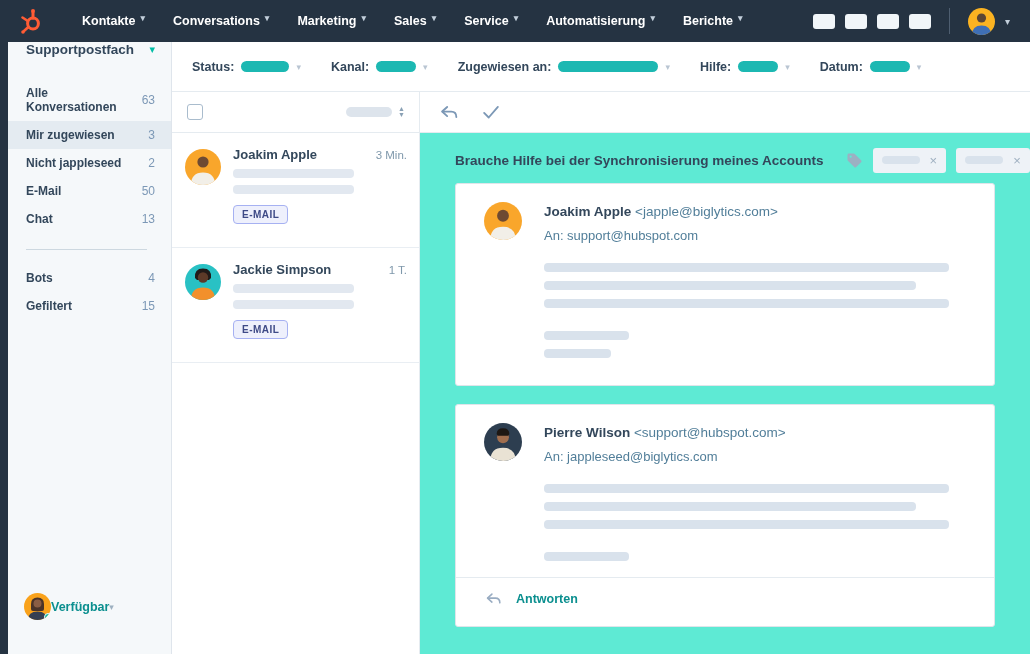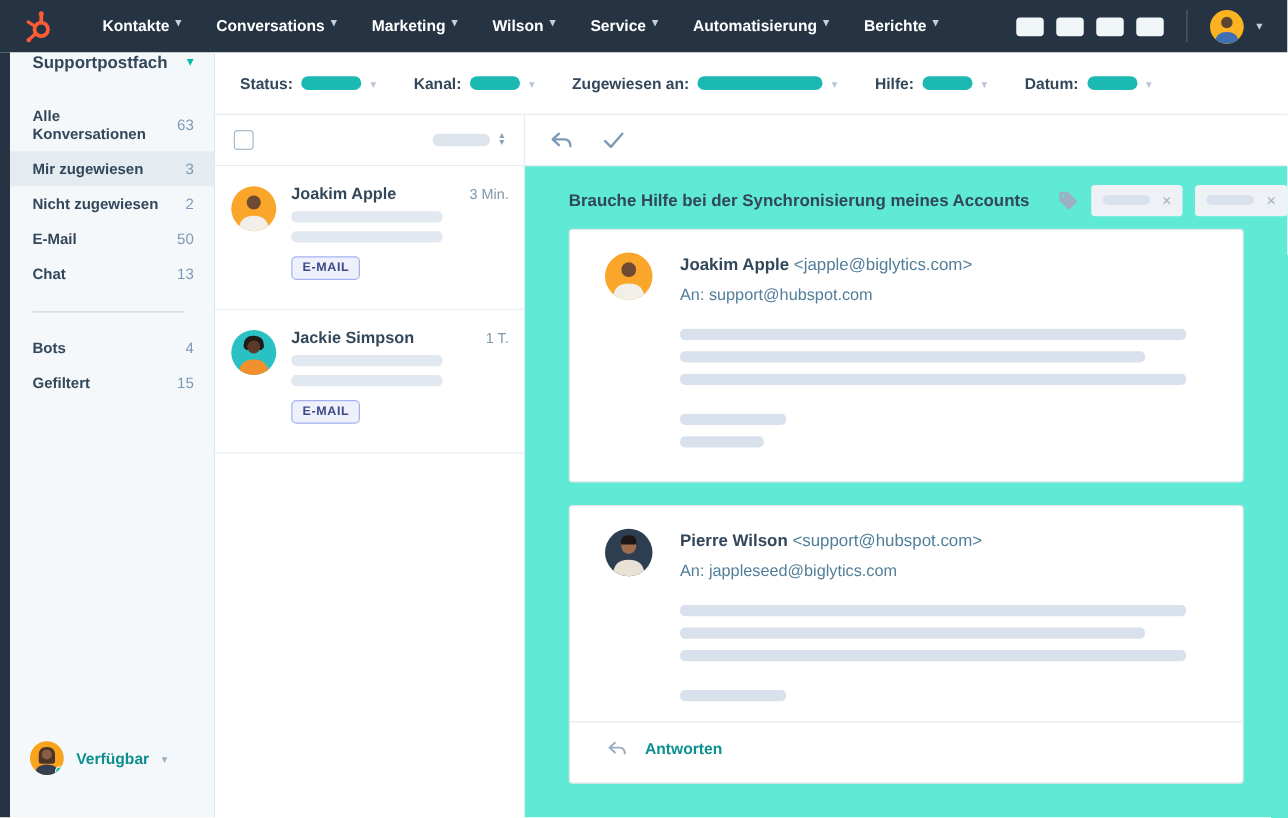--- a/index.html
+++ b/index.html
@@ -27,21 +27,21 @@
 
   
   .sidebar { width:164px; background:#f5f8fa; border-right:1px solid #dfe5ec; flex:none; position:relative; }
   .sb-title { display:flex; align-items:center; justify-content:space-between; padding:0 16px 0 18px; margin-bottom:22px; }
   .sb-title-label { font-size:13.5px; font-weight:700; }
   .sb-caret { color:#00bda5; font-size:11px; cursor:pointer; }
   .sb-item { display:flex; align-items:center; justify-content:space-between; padding:7px 16px 7px 18px; font-size:12px; font-weight:700; cursor:pointer; }
   .sb-item .count { color:#7c98b6; font-weight:400; font-size:12px; }
   .sb-item.selected { background:#e4ebf1; }
   .sb-divider { border-top:1px solid #cdd8e0; margin:16px 24px 14px 18px; }
-  .sb-user { position:absolute; left:16px; bottom:34px; display:flex; align-items:center; gap:10px; }
+  .sb-user { position:absolute; left:16px; bottom:34px; display:flex; align-items:center; }
   .av-agent { background:#f9a21b; width:27px; height:27px; }
   .status-dot { position:absolute; right:-1px; bottom:-1px; width:8px; height:8px; background:#00bda5; border:1.5px solid #f5f8fa; border-radius:50%; }
   .sb-user-label { color:#0b8f8f; font-size:12.5px; font-weight:700; cursor:pointer; }
   .sb-user-chev { color:#9db0c0; font-size:9px; cursor:pointer; }
 
   
   .content { flex:1; display:flex; flex-direction:column; min-width:0; }
 
   
   .filterbar { height:50px; flex:none; display:flex; align-items:center; padding-left:20px; gap:30px; border-bottom:1px solid #e5ebf0; background:#fff; }
@@ -124,21 +124,21 @@
         </div>
       <div class="nav-item">
           <span>Conversations</span>
           <span class="chev">▾</span>
         </div>
       <div class="nav-item">
           <span>Marketing</span>
           <span class="chev">▾</span>
         </div>
       <div class="nav-item">
-          <span>Wilson</span>
+          <span>Sales</span>
           <span class="chev">▾</span>
         </div>
       <div class="nav-item">
           <span>Service</span>
           <span class="chev">▾</span>
         </div>
       <div class="nav-item">
           <span>Automatisierung</span>
           <span class="chev">▾</span>
         </div>
@@ -173,21 +173,21 @@
       </div>
       <div class="sb-item">
         <span>Alle Konversationen</span>
         <span class="count">63</span>
       </div>
       <div class="sb-item selected">
         <span>Mir zugewiesen</span>
         <span class="count">3</span>
       </div>
       <div class="sb-item">
-        <span>Nicht zugewiesen</span>
+        <span>Nicht jappleseed</span>
         <span class="count">2</span>
       </div>
       <div class="sb-item">
         <span>E-Mail</span>
         <span class="count">50</span>
       </div>
       <div class="sb-item">
         <span>Chat</span>
         <span class="count">13</span>
       </div>

